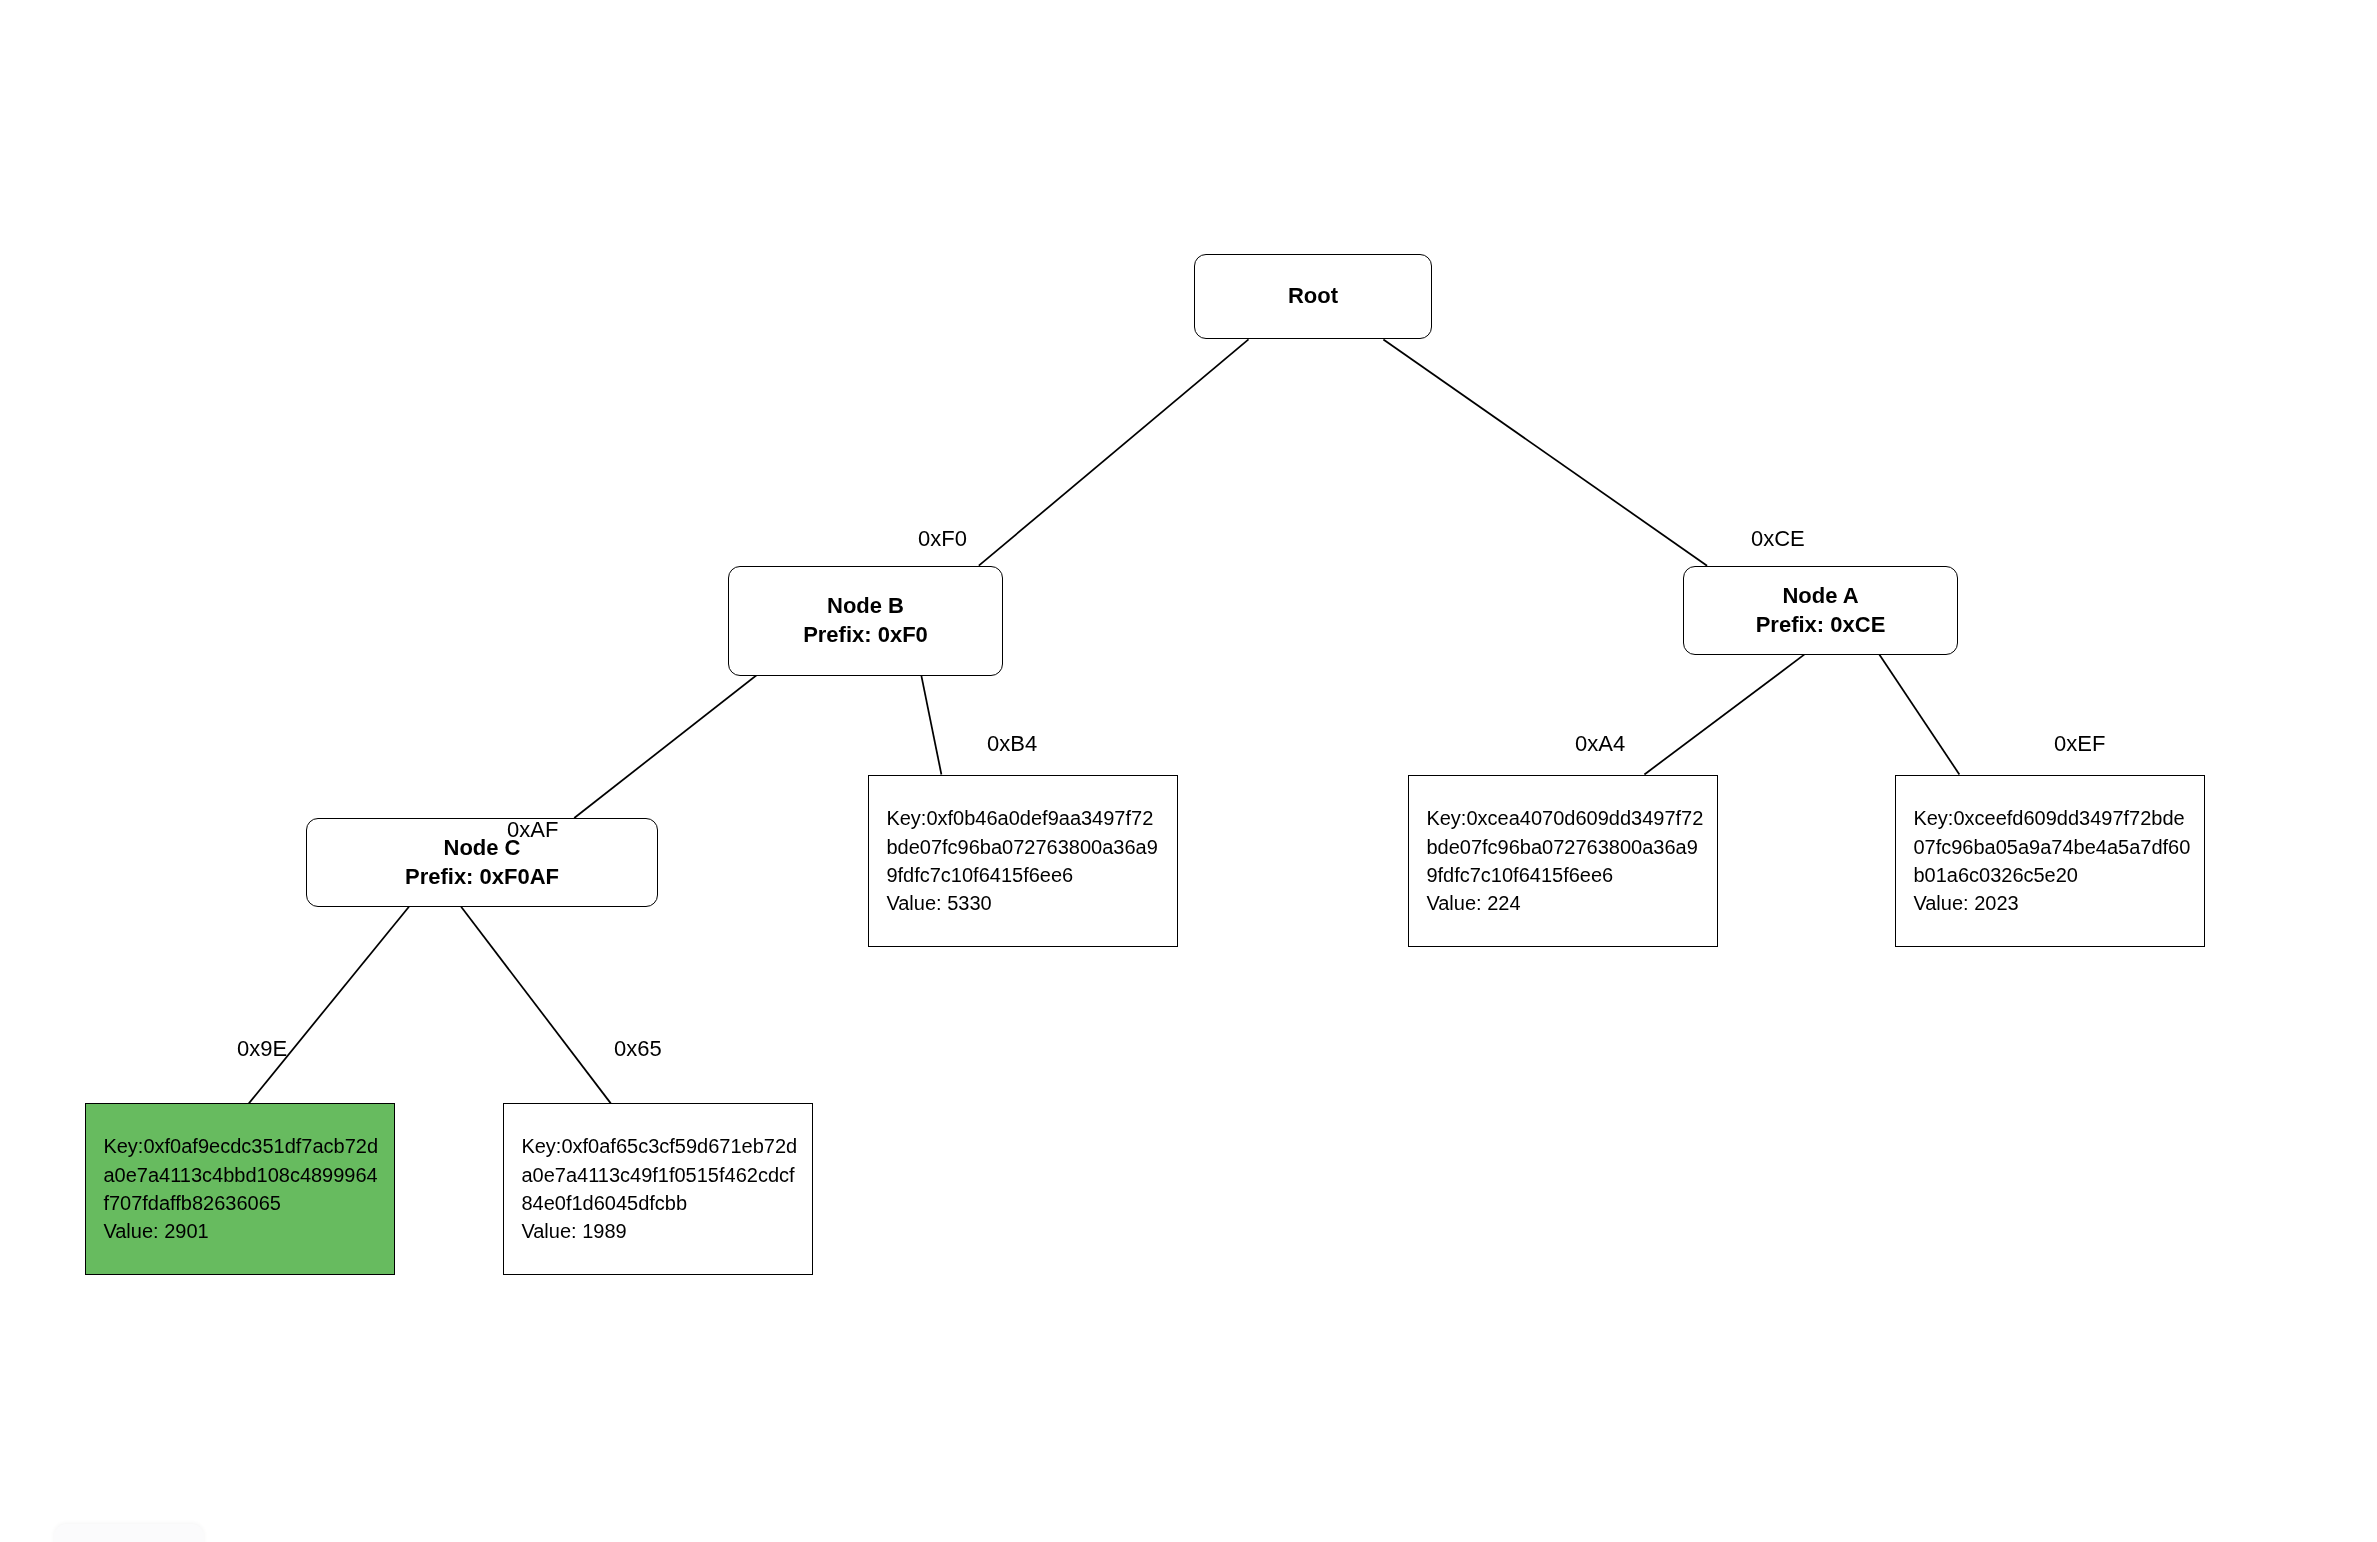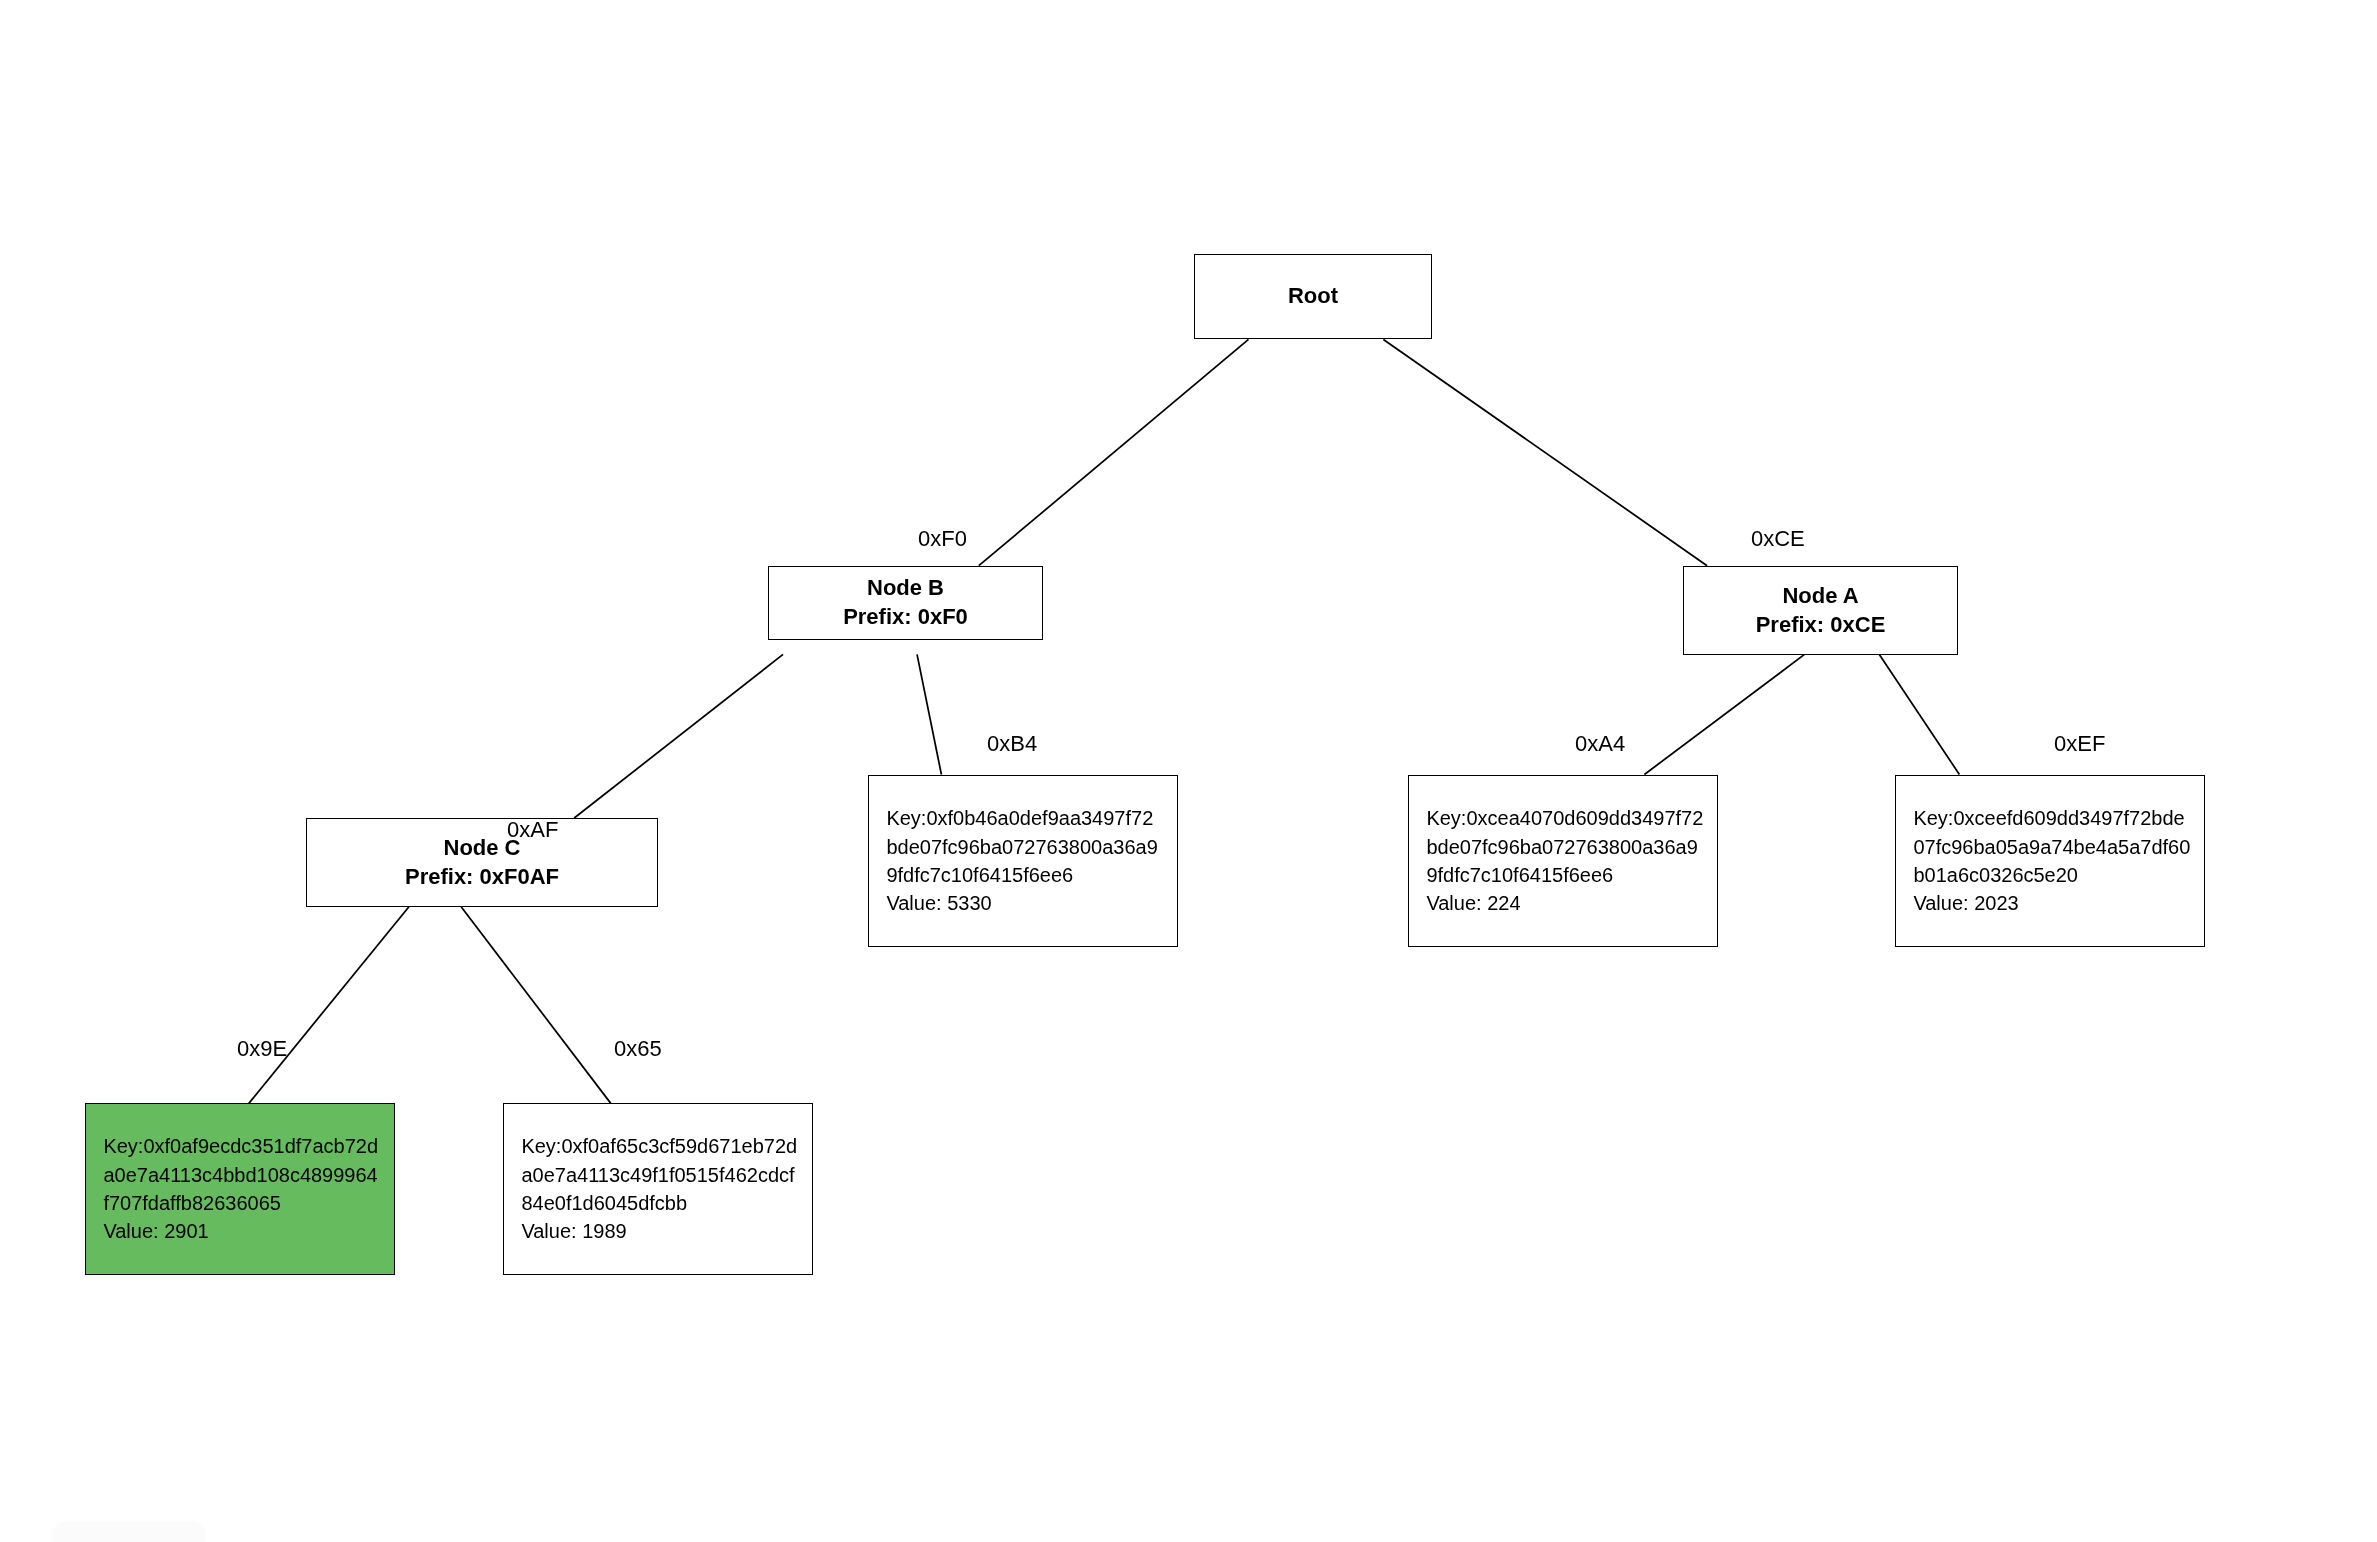--- a/index.html
+++ b/index.html
@@ -32,20 +32,21 @@
     flex-direction: column;
     justify-content: center;
     color: #000000;
   }
   .node.branch {
     align-items: center;
     text-align: center;
     font-weight: bold;
     font-size: 22px;
     line-height: 1.30;
+    border-radius: 12px;
   }
   .node.leaf {
     align-items: flex-start;
     text-align: left;
     font-weight: normal;
     font-size: 20px;
     line-height: 1.42;
     padding-left: 17.4px;
     padding-right: 8.7px;
   }
@@ -91,21 +92,21 @@
       <line x1="1054" y1="752" x2="1082" y2="890" stroke="#000000" stroke-width="2"></line>
       <line x1="2074" y1="752" x2="1890" y2="890" stroke="#000000" stroke-width="2"></line>
       <line x1="2160" y1="752" x2="2252" y2="890" stroke="#000000" stroke-width="2"></line>
       <line x1="470" y1="1042" x2="286" y2="1268" stroke="#000000" stroke-width="2"></line>
       <line x1="530" y1="1042" x2="702" y2="1268" stroke="#000000" stroke-width="2"></line>
     </svg>
   <div id="nodes-layer">
       <div class="node branch" style="left: 1194px; top: 254px; width: 238px; height: 85px;">
         <span class="node-title">Root</span>
       </div>
-      <div class="node branch" style="left: 768px; top: 566px; width: 275px; height: 74px;">
+      <div class="node branch" style="left: 728px; top: 566px; width: 275px; height: 110px;">
         <span class="node-title">Node B</span>
         <span class="node-prefix">Prefix: 0xF0</span>
       </div>
       <div class="node branch" style="left: 1683px; top: 566px; width: 275px; height: 89px;">
         <span class="node-title">Node A</span>
         <span class="node-prefix">Prefix: 0xCE</span>
       </div>
       <div class="node branch" style="left: 306px; top: 818px; width: 352px; height: 89px;">
         <span class="node-title">Node C</span>
         <span class="node-prefix">Prefix: 0xF0AF</span>

